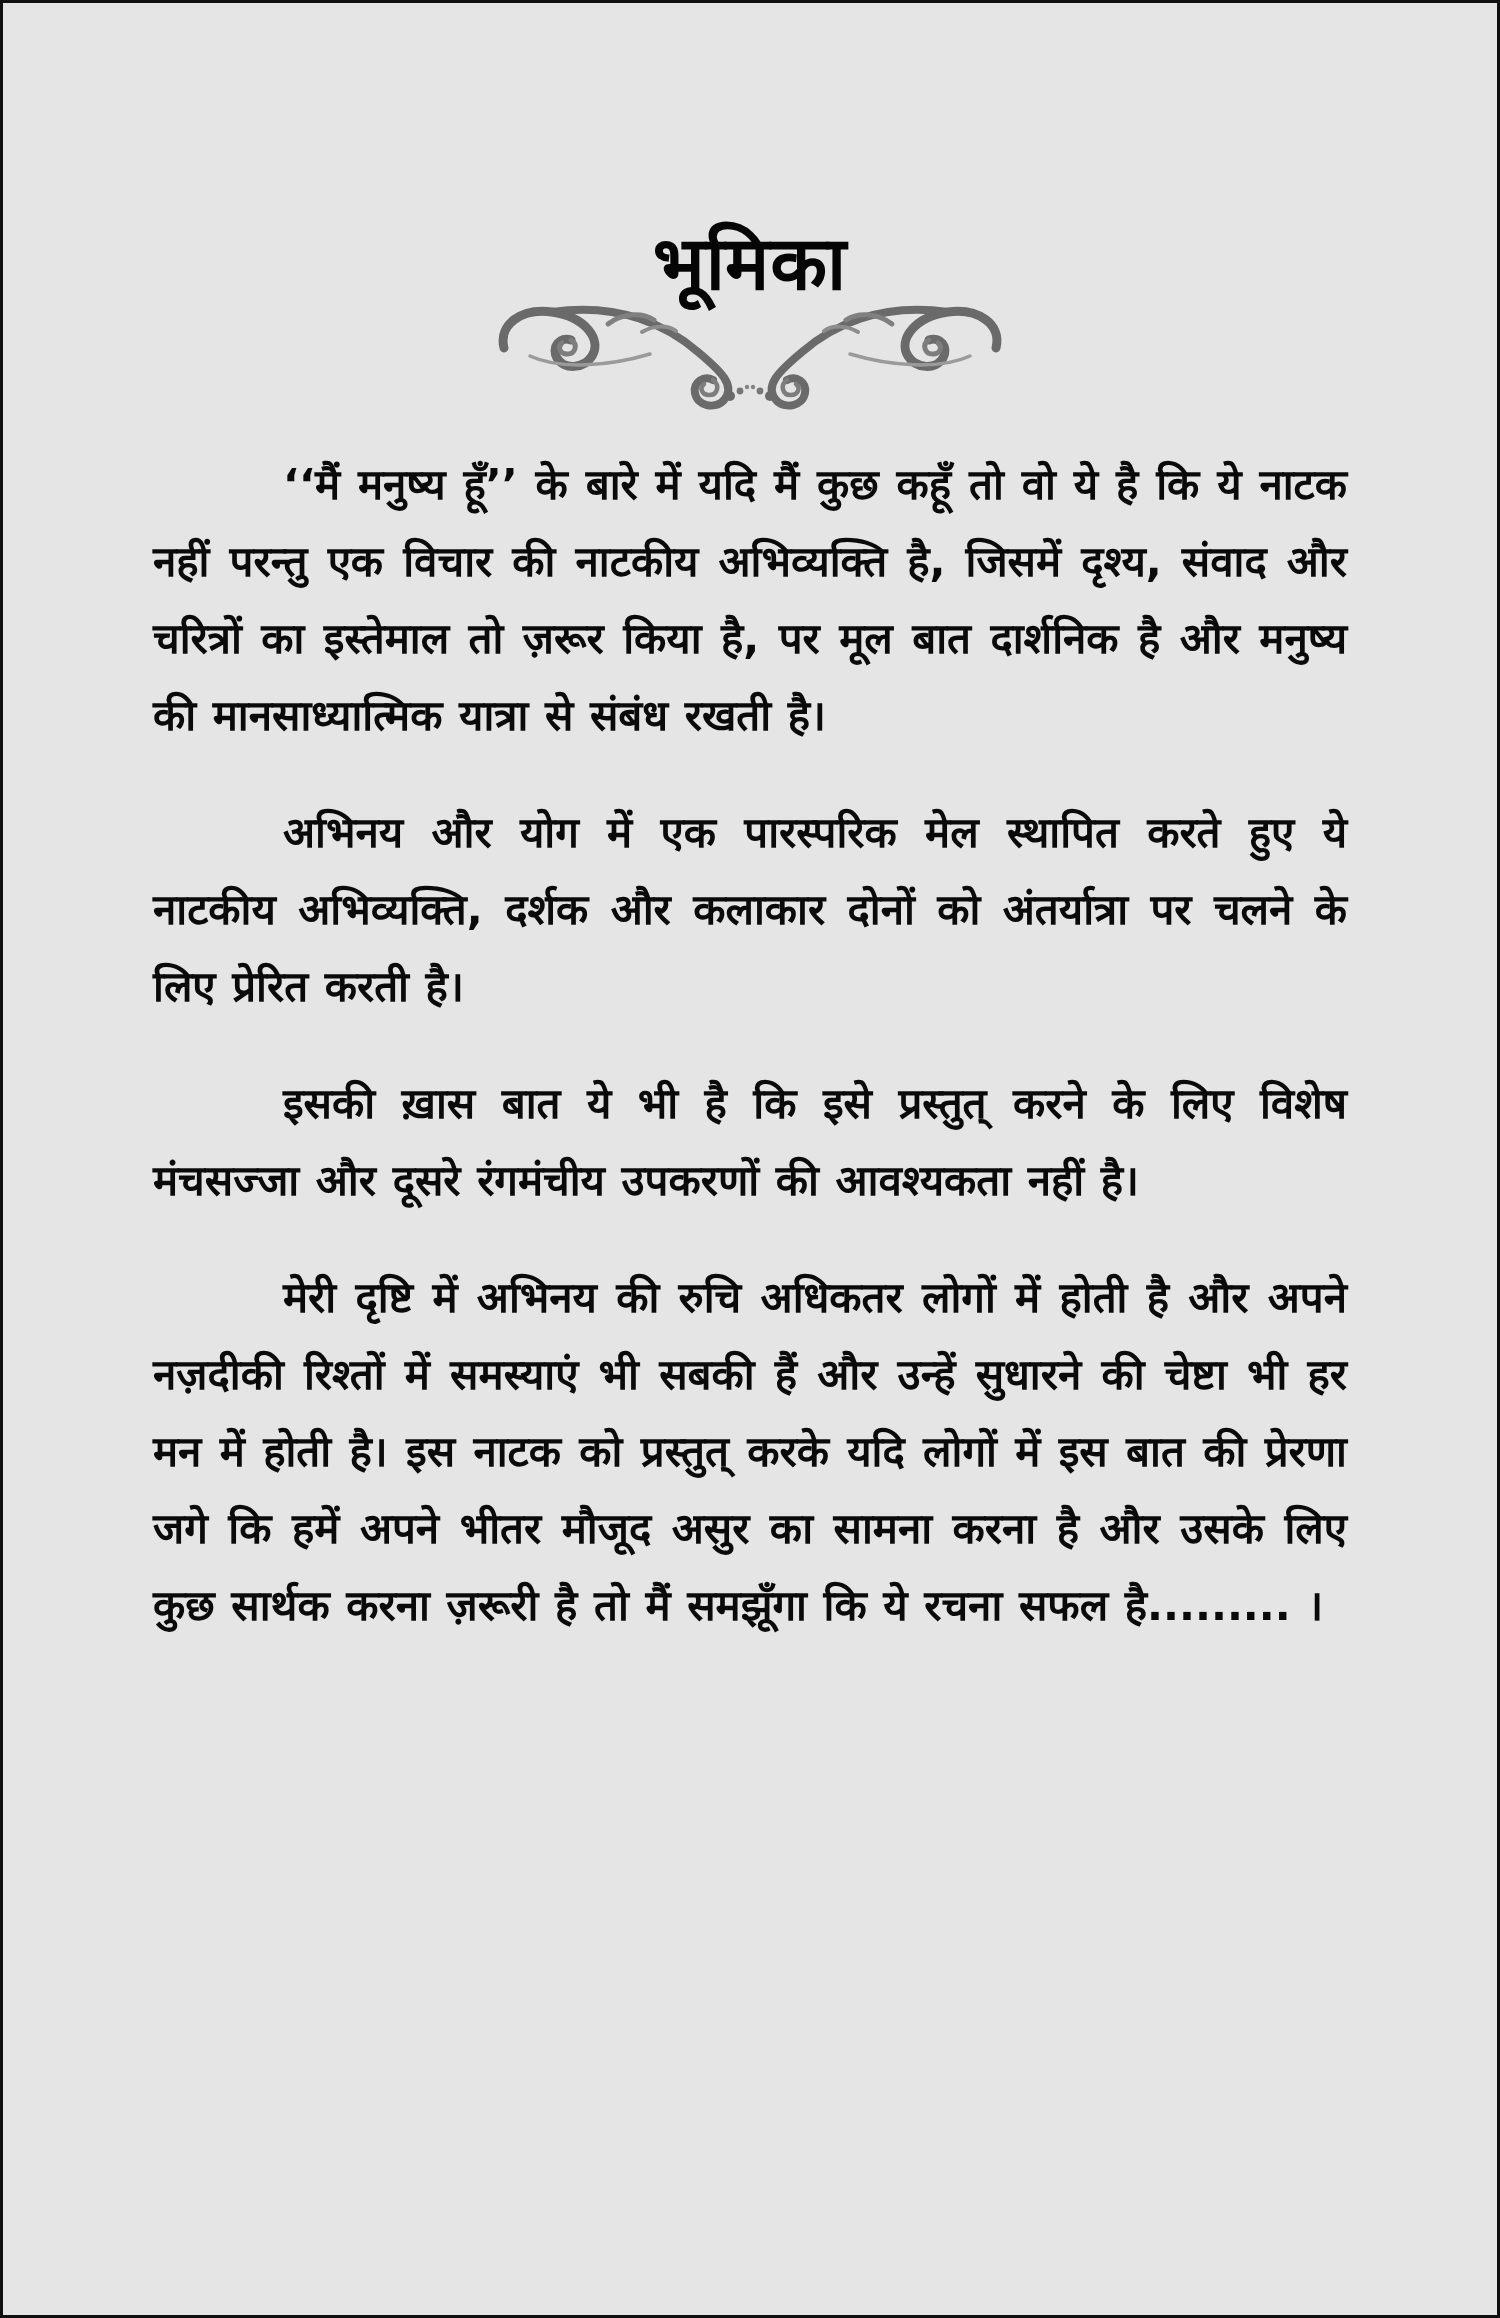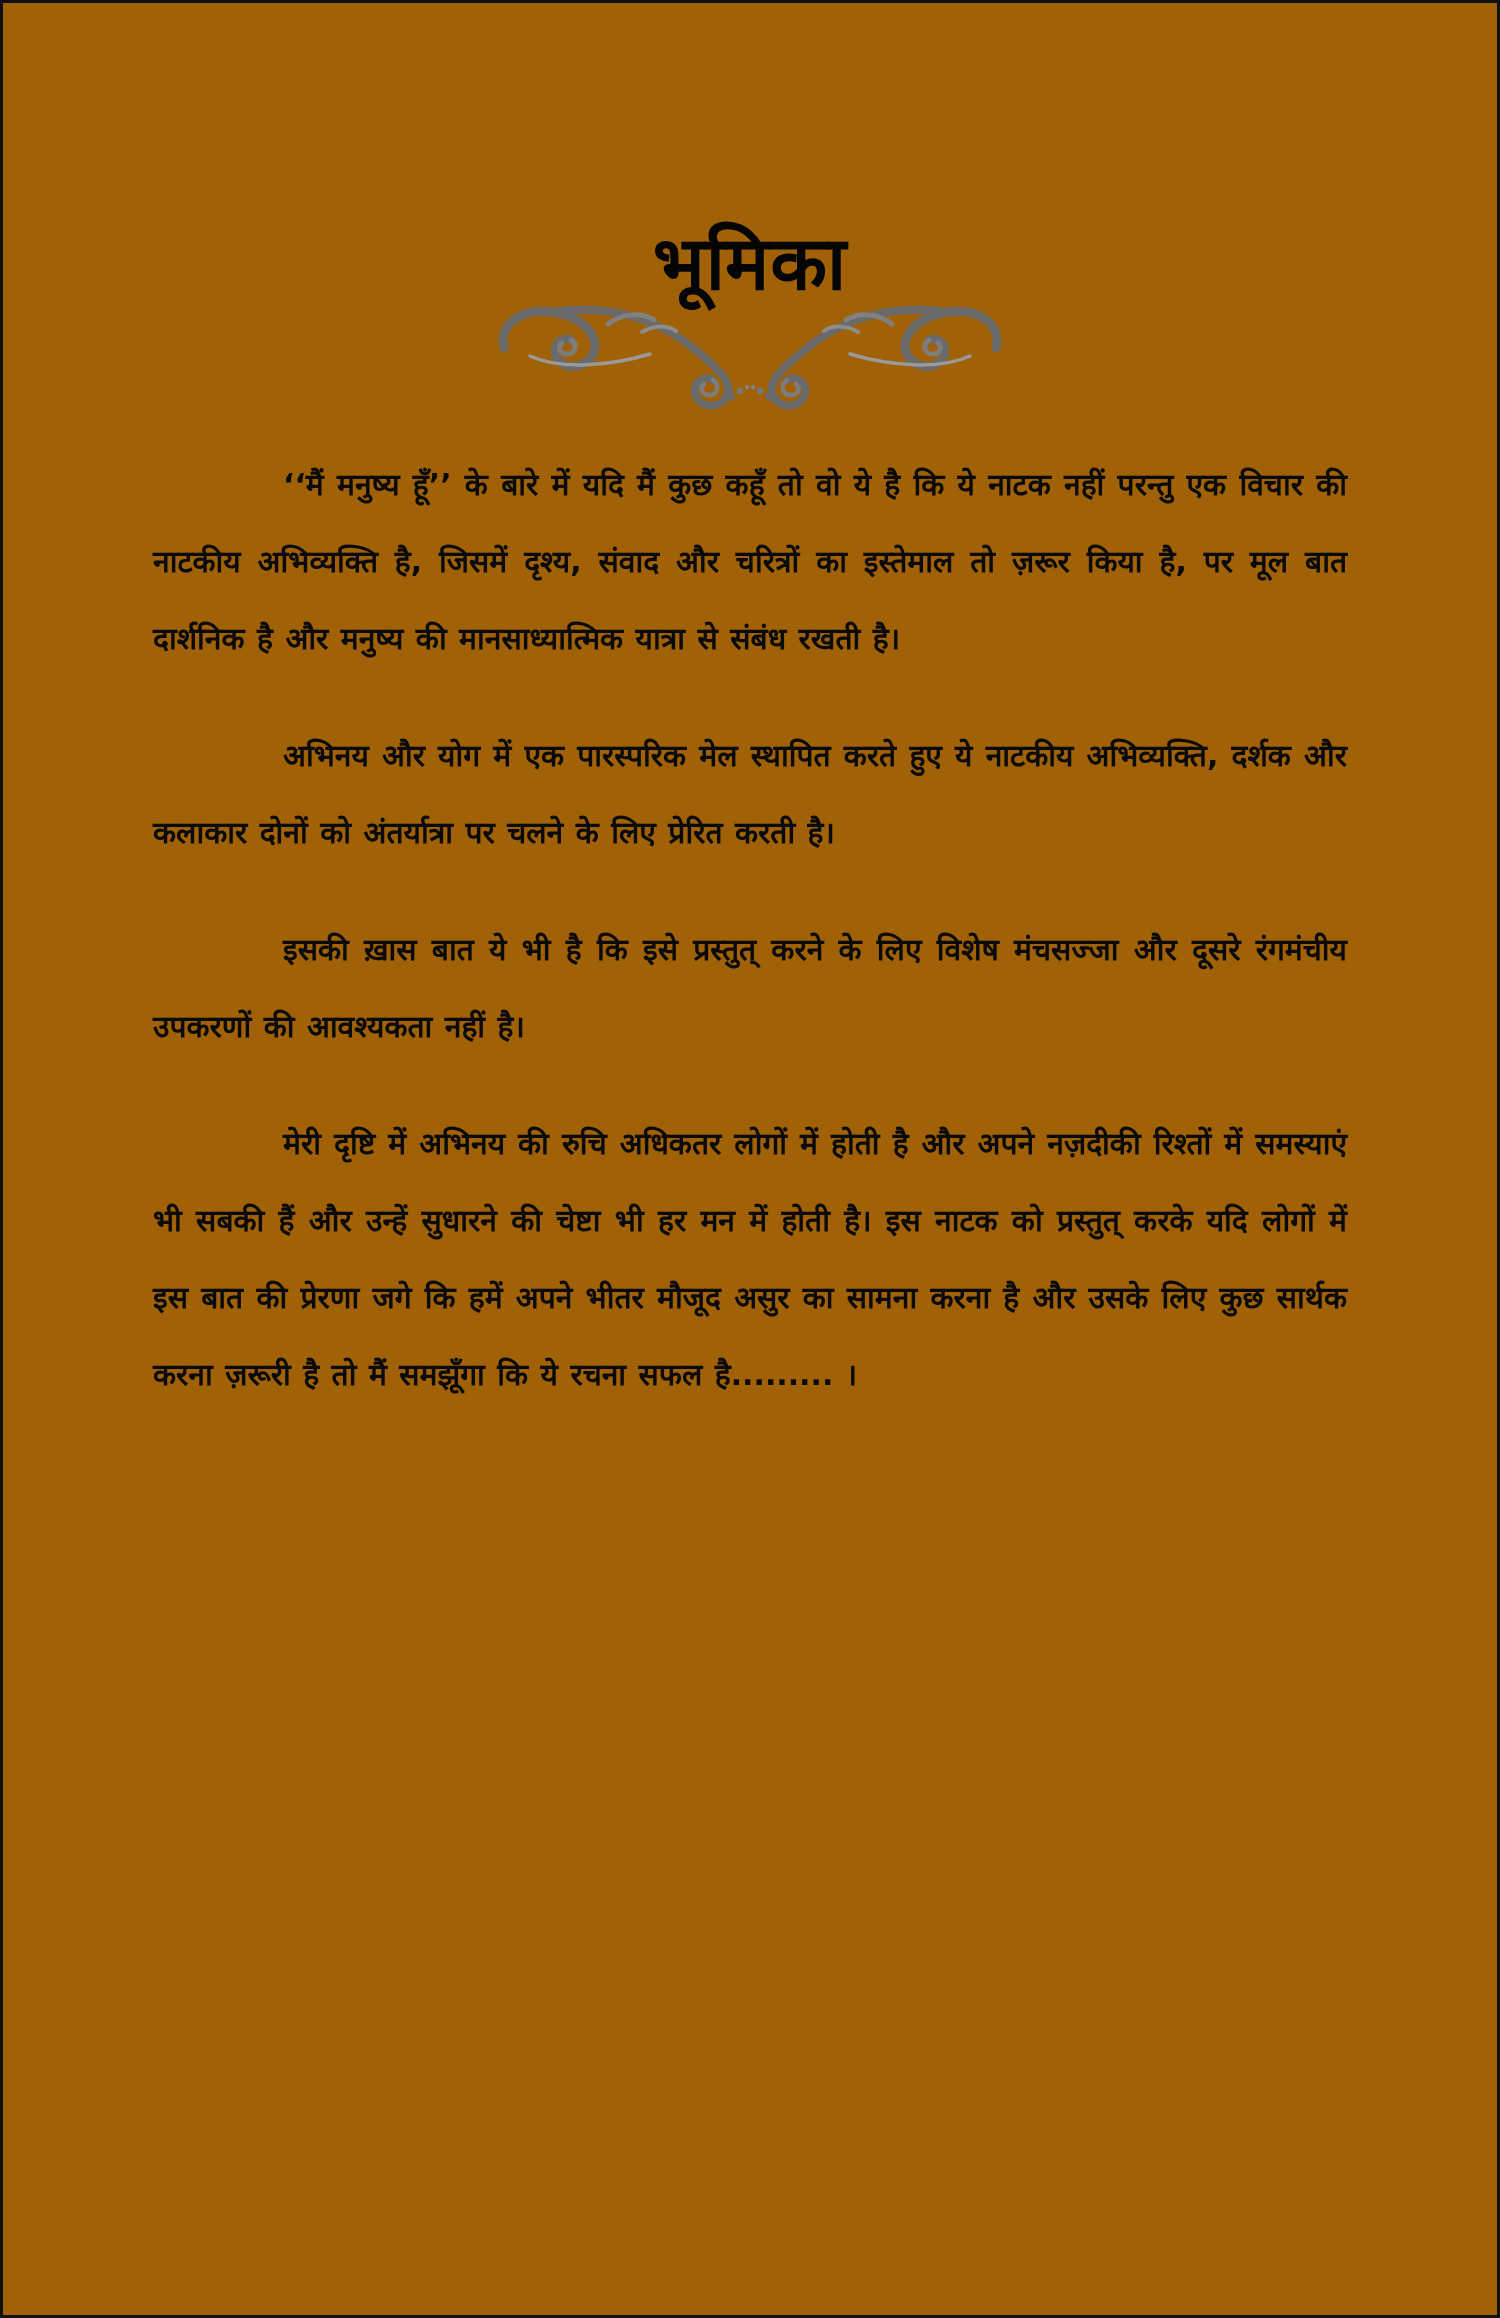--- a/index.html
+++ b/index.html
@@ -4,21 +4,21 @@
 <style>
   html, body {
     margin: 0;
     padding: 0;
     background: #ffffff;
   }
   .page {
     position: relative;
     width: 1500px;
     height: 2318px;
-    background: #a16207;
+    background: #e5e5e5;
     box-sizing: border-box;
     border: 3px solid #101010;
     overflow: hidden;
     font-family: "DejaVu Sans", "Liberation Sans", sans-serif;
     color: #0a0a0a;
   }
   .page-title {
     margin: 220px 0 0 0;
     text-align: center;
     font-size: 74px;
@@ -36,21 +36,21 @@
   }
   .ornament-wrap svg {
     width: 520px;
     height: 120px;
   }
   .body-text {
     margin: 28px 150px 0 150px; 
   }
   .body-text p {
     margin: 0 0 40px 0;
-    font-size: 30px;
+    font-size: 42px;
     font-weight: 700;
     line-height: 77px;
     text-align: justify;
     text-indent: 130px;
     word-spacing: 2px;
     color: #0a0a0a;
   }
 </style>
 </head>
 <body>

